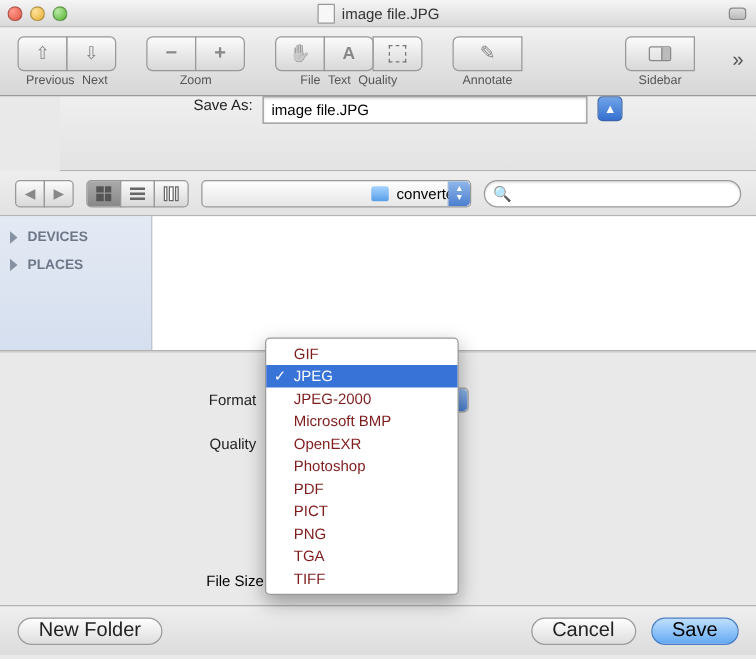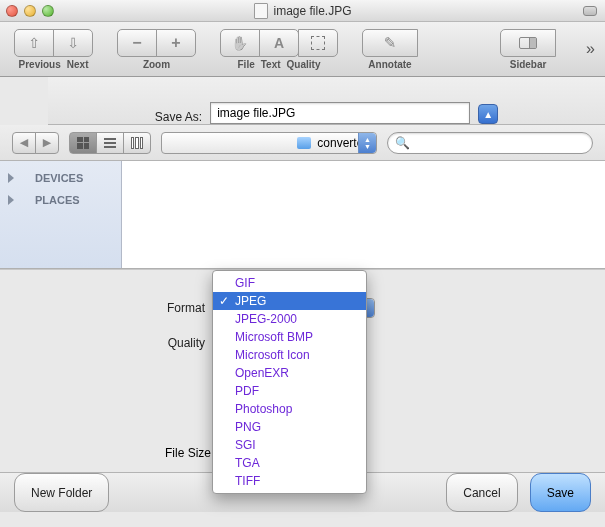--- a/index.html
+++ b/index.html
@@ -17,36 +17,36 @@
   .proxy-icon{width:14px;height:10px;background:linear-gradient(#ddd,#bbb);border:1px solid #888;border-radius:3px;margin-left:6px;}
 
   
   .toolbar{height:55px;background:linear-gradient(#f1f1f1,#d6d6d6);border-bottom:1px solid #9a9a9a;display:flex;align-items:center;padding:0 10px 0 14px;gap:24px;position:relative;}
   .tgroup{display:flex;flex-direction:column;align-items:center;gap:2px;}
   .tbuttons{display:flex;gap:0;}
   .tbtn{width:40px;height:28px;background:linear-gradient(#fbfbfb,#d8d8d8);border:1px solid #999;border-radius:5px;display:flex;align-items:center;justify-content:center;}
   .tbtn-wide{width:56px;}
   .tbtn + .tbtn{margin-left:-1px;border-top-left-radius:0;border-bottom-left-radius:0;}
   .tbtn:first-child:not(:only-child){border-top-right-radius:0;border-bottom-right-radius:0;}
-  .tlabel{font-size:10px;color:#555;font-weight:bold;}
+  .tlabel{font-size:10px;color:#555;}
   .tlabels{display:flex;gap:6px;}
   .arrow-up::before{content:"⇧";color:#888;font-size:14px;}
   .arrow-down::before{content:"⇩";color:#888;font-size:14px;}
   .minus::before{content:"−";color:#888;font-size:16px;font-weight:bold;}
   .plus::before{content:"+";color:#888;font-size:16px;font-weight:bold;}
   .hand::before{content:"✋";font-size:14px;filter:grayscale(1);}
   .textA::before{content:"A";color:#888;font-size:14px;font-weight:bold;}
   .select-ic{width:14px;height:14px;border:1px dashed #777;}
   .annot::before{content:"✎";color:#888;font-size:15px;}
   .sidebar-ic{width:18px;height:12px;border:1px solid #888;border-radius:2px;position:relative;}
   .sidebar-ic::before{content:"";position:absolute;right:0;top:0;bottom:0;width:6px;background:#bbb;border-left:1px solid #888;}
   .overflow{font-size:16px;color:#555;margin-left:6px;}
 
   
-  .saveas{height:48px;background:linear-gradient(#efefef,#e3e3e3);border-bottom:1px solid #b4b4b4;display:flex;align-items:flex-end;justify-content:center;gap:8px;margin-left:48px;}
+  .saveas{height:60px;background:linear-gradient(#efefef,#e3e3e3);border-bottom:1px solid #b4b4b4;display:flex;align-items:flex-start;justify-content:center;gap:8px;margin-left:48px;}
   .saveas label{font-size:12px;color:#222;}
   .textinput{width:260px;height:22px;border:1px solid #8f8f8f;border-radius:0;background:#fff;font-size:12px;padding:0 6px;box-shadow:inset 0 1px 2px rgba(0,0,0,.15);}
   .disclose{width:20px;height:20px;background:linear-gradient(#6fa4e8,#3670cf);border:1px solid #3a63aa;border-radius:4px;display:flex;align-items:center;justify-content:center;color:#fff;font-size:10px;}
 
   
   .browhead{height:36px;background:linear-gradient(#eee,#e2e2e2);border-bottom:1px solid #b4b4b4;display:flex;align-items:center;padding:0 12px;gap:10px;}
   .navseg{display:flex;}
   .navbtn{width:24px;height:22px;background:linear-gradient(#fbfbfb,#d8d8d8);border:1px solid #999;display:flex;align-items:center;justify-content:center;font-size:11px;color:#888;}
   .navbtn:first-child{border-radius:4px 0 0 4px;}
   .navbtn:last-child{border-radius:0 4px 4px 0;margin-left:-1px;}
@@ -65,44 +65,44 @@
   .popup{width:216px;height:22px;background:linear-gradient(#fefefe,#e7e7e7);border:1px solid #9a9a9a;border-radius:4px;display:flex;align-items:center;padding:0 6px;position:relative;font-size:12px;justify-content:flex-end;}
   .popup .fld{width:14px;height:12px;background:linear-gradient(#a7d3ff,#589fe8);border-radius:2px;margin-right:6px;}
   .popup .arrows{position:absolute;right:0;top:0;bottom:0;width:18px;background:linear-gradient(#8fb7ea,#4c7fcf);border-left:1px solid #6a90c8;border-radius:0 4px 4px 0;display:flex;flex-direction:column;align-items:center;justify-content:center;color:#fff;font-size:7px;line-height:7px;}
   .searchwrap{flex:1;position:relative;}
   .search{width:100%;height:22px;border:1px solid #9a9a9a;border-radius:11px;background:#fff;padding:0 10px 0 24px;font-size:12px;box-shadow:inset 0 1px 2px rgba(0,0,0,.15);}
   .mag{position:absolute;left:8px;top:50%;transform:translateY(-50%);font-size:12px;color:#777;}
 
   
   .content{display:flex;height:108px;border-bottom:1px solid #b0b0b0;}
   .sidebarcol{width:122px;background:linear-gradient(#e4eaf4,#d5dfef);border-right:1px solid #b2b9c8;padding:6px 0;}
-  .side-item{display:flex;align-items:center;gap:21px;font-size:11px;font-weight:bold;color:#6d7788;padding:5px 8px;}
+  .side-item{display:flex;align-items:center;gap:8px;font-size:11px;font-weight:bold;color:#6d7788;padding:5px 8px;}
   .tri{display:inline-block;width:0;height:0;border-top:5px solid transparent;border-bottom:5px solid transparent;border-left:6px solid #8691a2;}
   .listing{flex:1;background:#fff;}
 
   
   .options{background:#e9e9e9;padding:28px 20px 14px;border-top:1px solid #c8c8c8;height:203px;position:relative;display:flex;flex-direction:column;gap:18px;}
   .optrow{display:flex;align-items:center;gap:10px;}
   .optrow label{font-size:12px;text-align:right;width:185px;color:#222;}
   .popup2{width:160px;height:20px;background:linear-gradient(#fefefe,#e7e7e7);border:1px solid #9a9a9a;border-radius:4px;position:relative;font-size:12px;padding:2px 6px;}
   .popup2 .arrows{position:absolute;right:0;top:0;bottom:0;width:18px;background:linear-gradient(#8fb7ea,#4c7fcf);border-left:1px solid #6a90c8;border-radius:0 4px 4px 0;}
   .slider{width:150px;height:4px;background:linear-gradient(#cfcfcf,#e6e6e6);border:1px solid #aeaeae;border-radius:2px;position:relative;}
   .thumb{position:absolute;top:50%;left:80%;transform:translate(-50%,-50%);width:14px;height:14px;border-radius:50%;background:radial-gradient(circle at 30% 30%,#fff,#c8c8c8);border:1px solid #888;}
   .fsrow{position:absolute;left:165px;bottom:12px;font-size:12px;}
 
   
   .bottom{height:40px;background:linear-gradient(#efefef,#dcdcdc);border-top:1px solid #b4b4b4;display:flex;align-items:center;padding:0 14px;}
   .push{flex:1;}
-  .aqua{height:39px;padding:0 16px;border:1px solid #9c9c9c;border-radius:11px;background:linear-gradient(#fdfdfd,#dedede);font-size:12px;color:#222;display:flex;align-items:center;justify-content:center;cursor:default;}
+  .aqua{height:22px;padding:0 16px;border:1px solid #9c9c9c;border-radius:11px;background:linear-gradient(#fdfdfd,#dedede);font-size:16px;color:#222;display:flex;align-items:center;justify-content:center;cursor:default;}
   .aqua.default{background:linear-gradient(#bfe0ff,#63a9f3);border-color:#4a7ec8;color:#000;}
   .aqua+.aqua{margin-left:12px;}
 
   
   .menu{position:absolute;left:212px;top:270px;width:155px;background:#fff;border:1px solid #9a9a9a;border-radius:4px;box-shadow:0 6px 16px rgba(0,0,0,.35);padding:3px 0;z-index:1000;}
-  .mitem{font-size:12px;padding:2px 10px 2px 22px;position:relative;color:#6d28d9;}
+  .mitem{font-size:12px;padding:2px 10px 2px 22px;position:relative;color:#7f1d1d;}
   .mitem.sel{background:#3874d7;color:#fff;}
   .mitem.sel::before{content:"✓";position:absolute;left:6px;}
 </style>
 </head>
 <body>
 
 <div class="titlebar">
   <div class="traffic">
     <span class="t-red"></span>
     <span class="t-yellow"></span>
@@ -267,21 +267,20 @@
   <div class="push"></div>
   <div class="aqua">Cancel</div>
   <div class="aqua default">Save</div>
 </div>
 
 <div class="menu" id="format-menu">
     <div class="mitem">GIF</div>
     <div class="mitem sel">JPEG</div>
     <div class="mitem">JPEG-2000</div>
     <div class="mitem">Microsoft BMP</div>
-    <div class="mitem">Microsoft Icon</div>
     <div class="mitem">OpenEXR</div>
+    <div class="mitem">Photoshop</div>
     <div class="mitem">PDF</div>
-    <div class="mitem">Photoshop</div>
+    <div class="mitem">PICT</div>
     <div class="mitem">PNG</div>
-    <div class="mitem">SGI</div>
     <div class="mitem">TGA</div>
     <div class="mitem">TIFF</div>
   </div>
 
 </body></html>

